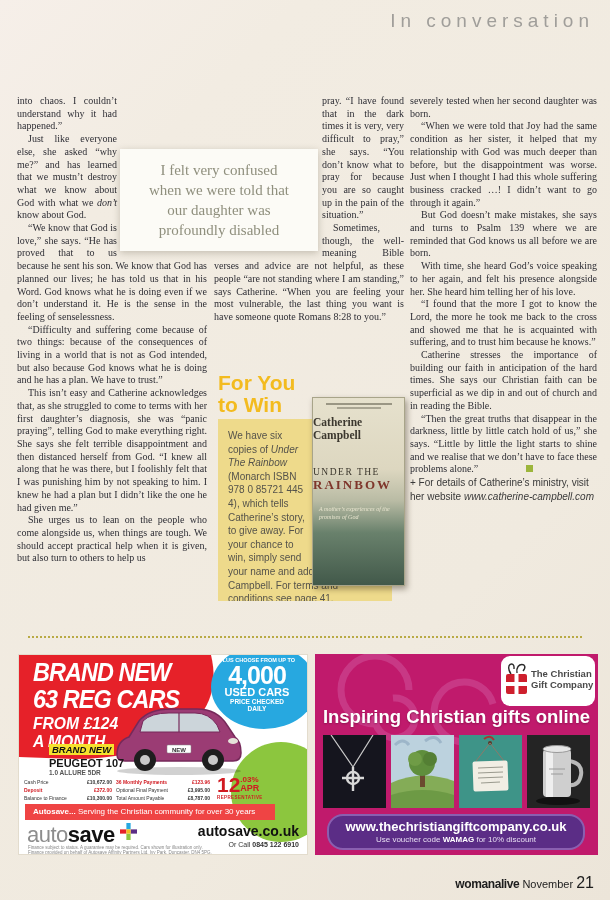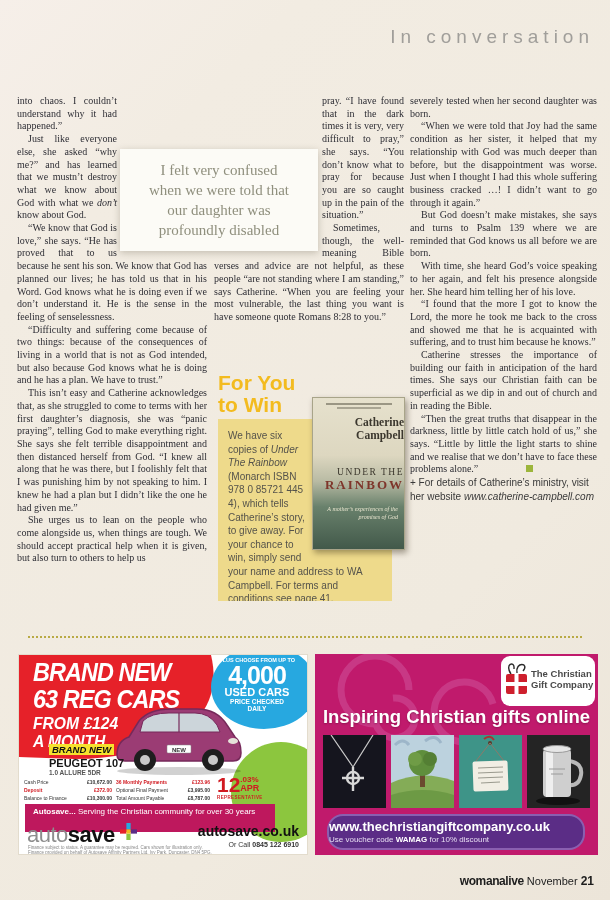--- a/index.html
+++ b/index.html
@@ -1,20 +1,20 @@
 <!DOCTYPE html>
 <html><head>
 <meta charset="utf-8">
 <style>
   html,body{margin:0;padding:0;background:#888;}
   #page{position:relative;width:610px;height:900px;margin:0 auto;overflow:hidden;
         background:linear-gradient(135deg,#f6efe9 0%,#f2ece2 20%,#f0eadf 70%,#ece5d9 100%);
         font-family:"Liberation Sans",sans-serif;}
   
-  .section-label{position:absolute;top:26px;right:16px;font-size:19px;font-weight:300;
+  .section-label{position:absolute;top:10px;right:16px;font-size:19px;font-weight:300;
         letter-spacing:5px;color:#a09e9a;}
   
   .col{position:absolute;top:95px;font-family:"Liberation Serif",serif;font-size:10px;
        line-height:12.7px;text-align:justify;color:#2e2e35;}
   .col p{margin:0;text-indent:11px;}
   .col p.ni{text-indent:0;}
   #col1{left:17px;width:190px;}
   #col2{left:214px;width:190px;}
   #col3{left:410px;width:187px;}
   .sp-r{float:right;width:90px;height:110px;margin-top:54px;}
@@ -27,24 +27,24 @@
         font-family:"Liberation Serif",serif;font-size:15px;line-height:20px;color:#8f8f7d;
         white-space:pre-line;}
   
   .comp-heading{position:absolute;left:218px;top:372px;z-index:2;font-size:21px;font-weight:800;
         line-height:22px;color:#f3bb1f;}
   .comp-box{position:absolute;left:218px;top:419px;width:174px;height:182px;background:#eeda8b;
         padding:10px 9px 8px 10px;box-sizing:border-box;z-index:1;font-size:10px;
         line-height:13.6px;color:#55534b;overflow:hidden;}
   .comp-box .bk-sp{float:right;width:78px;height:132px;}
   
-  .book{position:absolute;left:312px;top:397px;width:93px;height:153px;z-index:6;
+  .book{position:absolute;left:312px;top:397px;width:93px;height:189px;z-index:6;
         box-shadow:2px 3px 6px rgba(40,30,10,.4);border:1px solid #a8a489;box-sizing:border-box;
         background:linear-gradient(180deg,#e6e1cd 0%,#ddd7c0 38%,#b9bba4 55%,#69816c 72%,#42594a 100%);
-        text-align:right;}
+        text-align:left;}
   .book .endq{margin:5px auto 0;width:66px;height:2px;background:#9a9684;}
   .book .endq2{margin:2px auto 0;width:44px;height:2px;background:#a9a593;}
   .book .author{margin-top:7px;font-family:"Liberation Serif",serif;font-size:11.5px;
         line-height:12.5px;font-weight:600;color:#3b372e;}
   .book .t1{margin-top:26px;font-family:"Liberation Serif",serif;font-size:9.5px;
         letter-spacing:1.5px;color:#3a362c;}
   .book .t2{font-family:"Liberation Serif",serif;font-size:13px;letter-spacing:2px;
         font-weight:700;color:#7e352a;}
   .book .sub{margin-top:13px;padding:0 6px;font-family:"Liberation Serif",serif;
         font-size:6px;font-style:italic;line-height:7.5px;color:#e9e5cf;}
@@ -81,50 +81,50 @@
   .fin{position:absolute;left:5px;top:123px;width:192px;display:grid;
         grid-template-columns:52px 40px 58px 40px;font-size:5px;line-height:8px;color:#333;}
   .fin .v{text-align:right;padding-right:4px;font-weight:700;}
   .fin .red{color:#d11a21;font-weight:700;}
   .apr{position:absolute;left:198px;top:120px;color:#d11a21;width:62px;}
   .apr .row{display:flex;align-items:flex-start;}
   .apr .big{font-size:21px;font-weight:900;line-height:20px;}
   .apr .sm{font-size:8px;font-weight:900;line-height:9px;}
   .apr .ap{font-size:9px;font-weight:900;line-height:9px;}
   .apr .rep{font-size:4.5px;font-weight:700;letter-spacing:.4px;}
-  .aa-strip{position:absolute;left:6px;top:149px;width:250px;height:28px;background:#be185d;
+  .aa-strip{position:absolute;left:6px;top:149px;width:250px;height:16px;background:#ef4444;
         color:#fff;font-size:8px;line-height:16px;padding-left:8px;box-sizing:border-box;}
   .aa-logo{position:absolute;left:8px;top:168px;font-size:22px;line-height:22px;color:#8d8d8d;
         font-weight:300;letter-spacing:-.5px;}
   .aa-logo b{color:#111;font-weight:800;}
   .aa-fine{position:absolute;left:9px;top:191px;font-size:4.5px;line-height:4.5px;color:#888;}
   .aa-site{position:absolute;right:8px;top:168px;font-size:14px;font-weight:800;color:#111;}
   .aa-call{position:absolute;right:8px;top:186px;font-size:7px;color:#333;}
   .aa-call b{font-weight:800;}
   
   .ad-gift{position:absolute;left:315px;top:654px;width:283px;height:201px;background:#c01a6c;
         overflow:hidden;}
   .gc-logo-box{position:absolute;left:186px;top:2px;width:94px;height:50px;background:#fff;
         border-radius:9px;}
   .gc-logo-text{position:absolute;left:30px;top:12px;font-size:9.5px;font-weight:700;
         line-height:11px;color:#4a4a4a;}
   .gc-head{position:absolute;left:0;top:52px;width:283px;text-align:center;color:#fff;
         font-size:18.5px;font-weight:800;text-shadow:0 1px 2px rgba(0,0,0,.25);}
   .gc-strip{position:absolute;left:8px;top:81px;display:flex;gap:5px;}
   .gc-tile{width:63px;height:73px;overflow:hidden;}
   .gc-bar{position:absolute;left:12px;top:160px;width:258px;height:36px;background:#5b2d86;
-        border:2px solid #8a5fb0;border-radius:16px;box-sizing:border-box;text-align:left;
+        border:2px solid #8a5fb0;border-radius:16px;box-sizing:border-box;text-align:center;
         color:#fff;}
   .gc-bar .url{font-size:13px;font-weight:800;line-height:17px;margin-top:2px;}
   .gc-bar .vouch{font-size:8px;line-height:9px;color:#e7ddf2;}
   .gc-bar .vouch b{font-weight:800;color:#fff;}
   
   .footer{position:absolute;right:16px;top:874px;font-size:11px;color:#1d1d1d;}
   .footer .mag{font-weight:900;font-size:12px;letter-spacing:-.4px;}
-  .footer .pg{font-weight:700;font-size:12px;}
+  .footer .pg{font-weight:400;font-size:16px;}
 </style>
 </head>
 <body>
 
 <div id="page">
 
   <div class="section-label">In conversation</div>
 
   <div class="pull-quote">I felt very confused
 when we were told that

